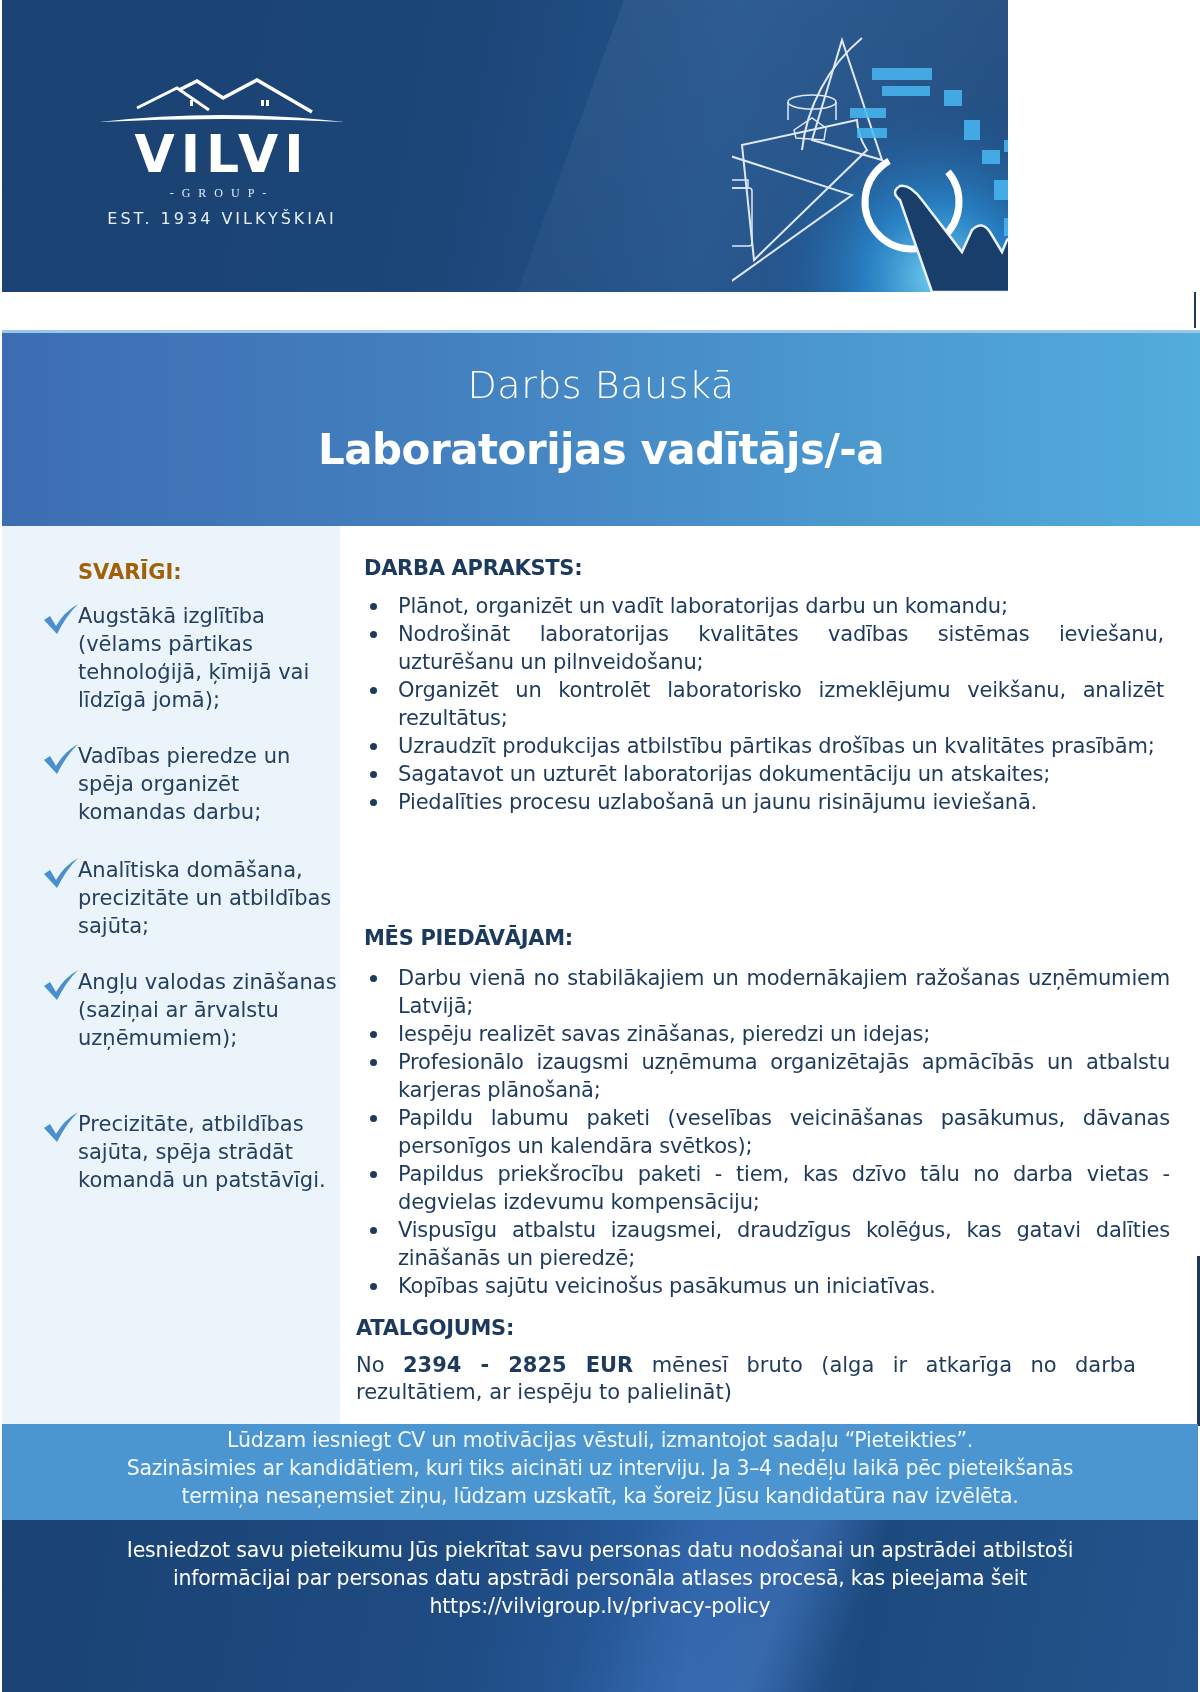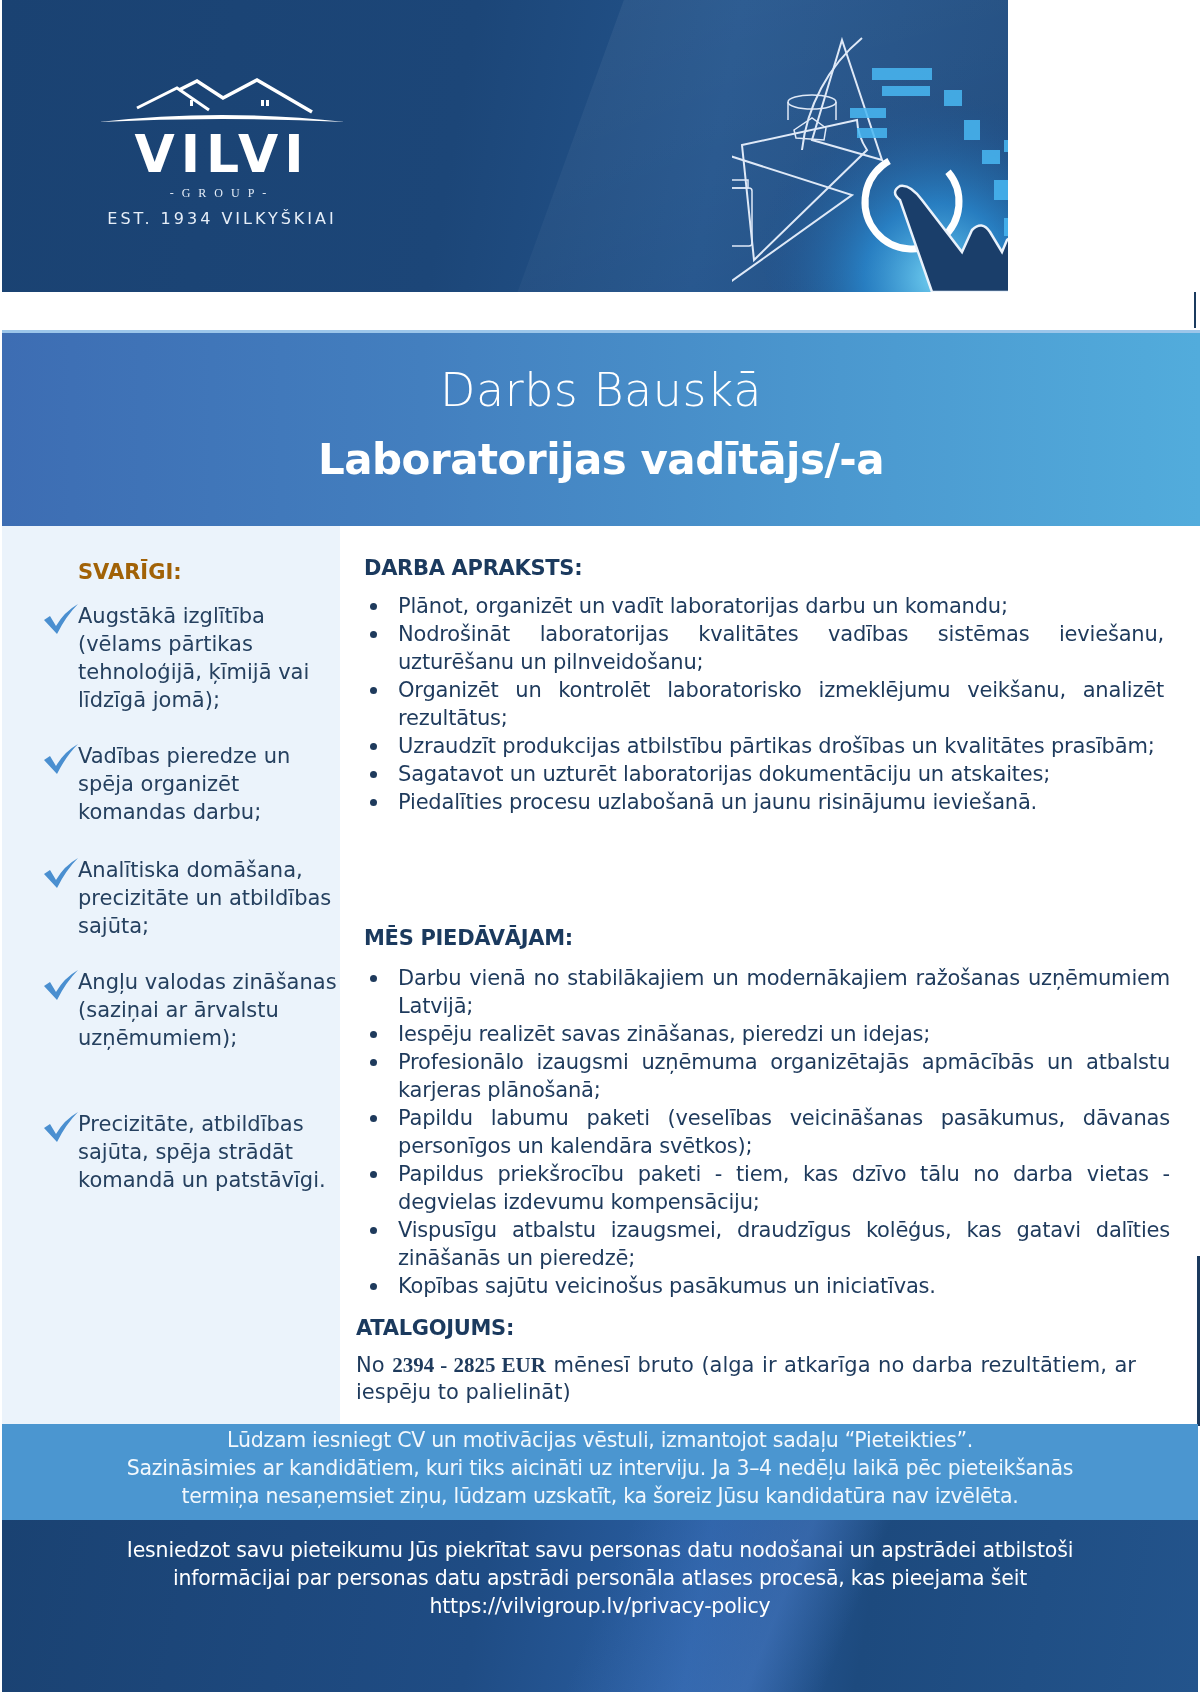--- a/index.html
+++ b/index.html
@@ -36,21 +36,21 @@
   
   .strip { position: absolute; left: 0; top: 292px; width: 1196px; height: 36px; background: #ffffff; border-right: 2px solid #1b3a5e; }
 
   
   .title-band {
     position: absolute; left: 2px; top: 330px; width: 1198px; height: 196px;
     background: linear-gradient(90deg, #3d6db3 0%, #437fbf 35%, #4b98cf 70%, #52acdc 100%);
     border-top: 3px solid #9cc6ea;
     text-align: center; color: #ffffff;
   }
-  .title-sub { font-family: "DejaVu Sans", sans-serif; font-weight: 300; font-size: 46px; margin-top: 30px; letter-spacing: 0.5px; }
+  .title-sub { font-family: "DejaVu Sans", sans-serif; font-weight: 300; font-size: 38px; margin-top: 30px; letter-spacing: 0.5px; }
   .title-main { font-family: "DejaVu Sans", sans-serif; font-weight: 700; font-size: 42px; line-height: 56px; margin-top: 15px; letter-spacing: -0.5px; }
 
   
   .left-col {
     position: absolute; left: 2px; top: 526px; width: 338px; height: 900px;
     background: #ebf3fb;
   }
   .left-title { position: absolute; left: 76px; top: 34px; font-weight: 700; font-size: 21px; color: #a16207; }
   .req { position: absolute; left: 40px; width: 300px; }
   .req .check { position: absolute; left: 0; top: 0; width: 38px; height: 34px; }
@@ -63,21 +63,21 @@
   ul.blist { position: absolute; list-style: none; width: 800px; }
   ul.blist li {
     position: relative; padding-left: 34px; font-size: 21px; line-height: 28px; color: #1e3a5c;
     text-align: justify; letter-spacing: -0.2px;
   }
   ul.blist li::before {
     content: ""; position: absolute; left: 6px; top: 11px; width: 7px; height: 7px;
     border-radius: 50%; background: #1e3a5c;
   }
   .salary { position: absolute; left: 16px; top: 826px; width: 780px; font-size: 21px; line-height: 27px; color: #1e3a5c; text-align: justify; }
-  .salary b { font-weight: 700; font-family: Liberation Serif, serif; }
+  .salary b { font-weight: 700; }
 
   
   .info-band {
     position: absolute; left: 2px; top: 1424px; width: 1196px; height: 96px;
     background: #4b96d0; color: #f2f8fd; text-align: center;
     font-size: 20.5px; line-height: 28px; padding-top: 2px; letter-spacing: -0.3px;
   }
 
   
   .footer {

